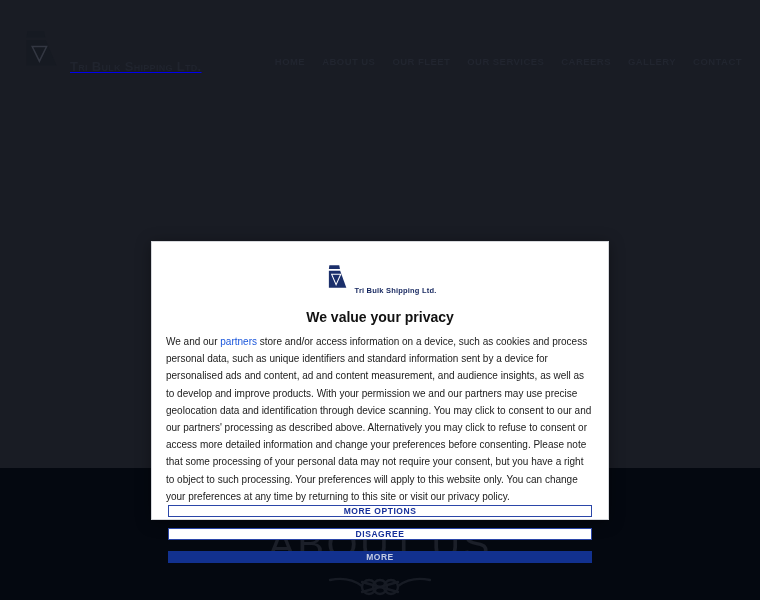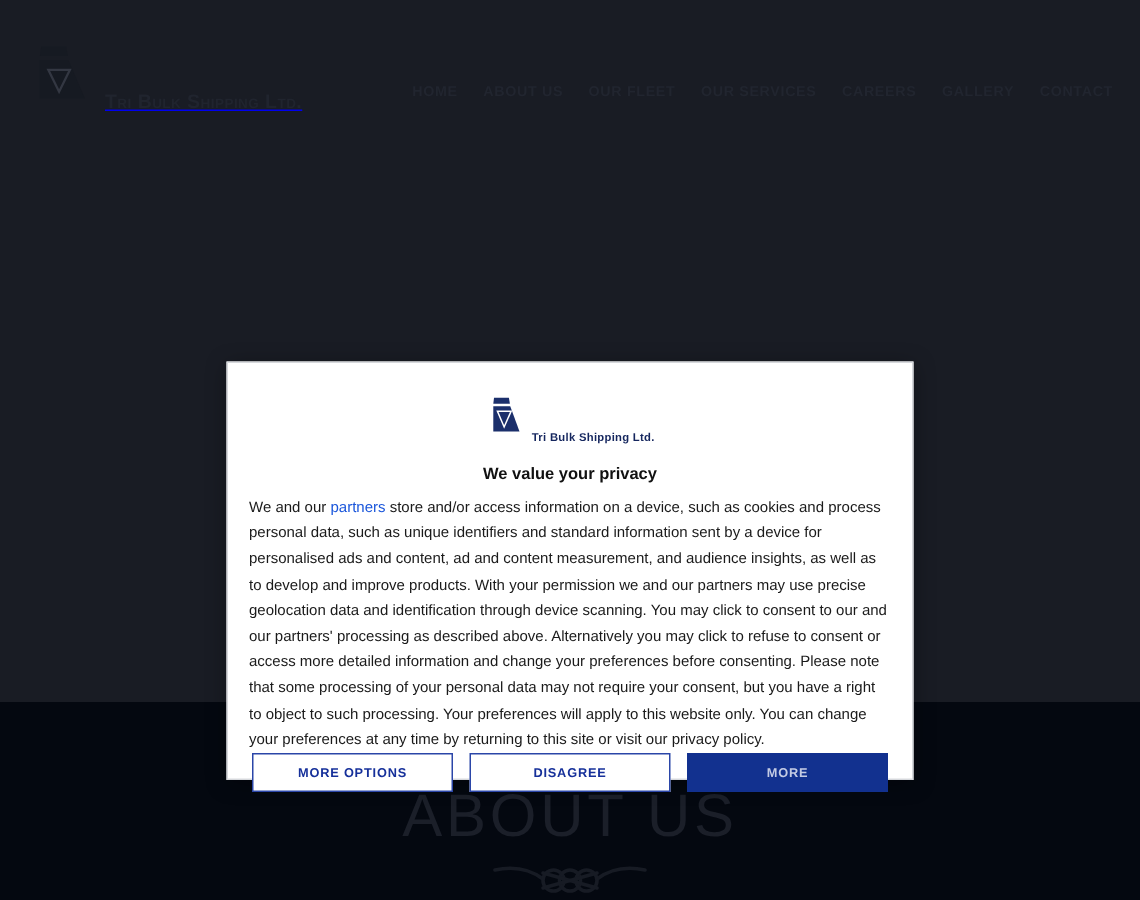--- a/index.html
+++ b/index.html
@@ -70,31 +70,31 @@
   #modal-logo-row {
     display:flex; justify-content:center; align-items:flex-end;
     gap:5px; padding-top:20px;
   }
   #modal-brand-name {
     color:#15265e; font-size:7.5px; font-weight:700;
     letter-spacing:.2px; white-space:nowrap; padding-bottom:1px;
   }
   #modal-title {
     text-align:center; color:#111111;
-    font-size:11px; font-weight:700; margin-top:13px;
+    font-size:14px; font-weight:700; margin-top:13px;
   }
   #modal-body {
     padding:8px 14px 0 14px;
     color:#1a1a1a; font-size:10px; line-height:1.72;
     text-align:left;
   }
   #partners-link { color:#1a56db; text-decoration:none; cursor:pointer; }
   #modal-actions {
     margin-top:auto; padding:0 16px 22px 16px;
-    display:flex; justify-content:space-between; gap:11px;
+    display:flex; justify-content:space-between; gap:11px;flex-direction:column;
   }
   .modal-btn {
     flex:1; height:26px; font-size:8.5px; font-weight:700;
     letter-spacing:.55px; cursor:pointer;
     display:flex; align-items:center; justify-content:center;
     font-family:"Liberation Sans", sans-serif;
   }
   .btn-outline {
     background:#ffffff; color:#16309a;
     border:1px solid #2b46a8;

